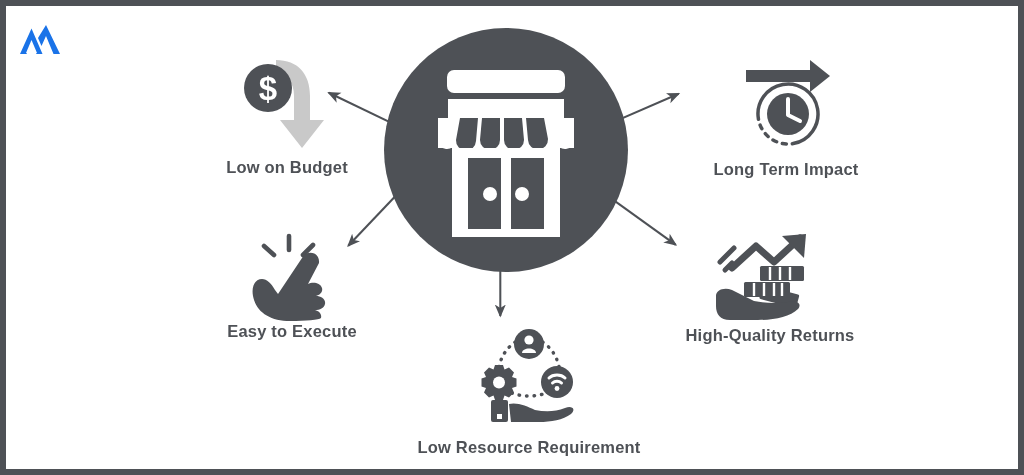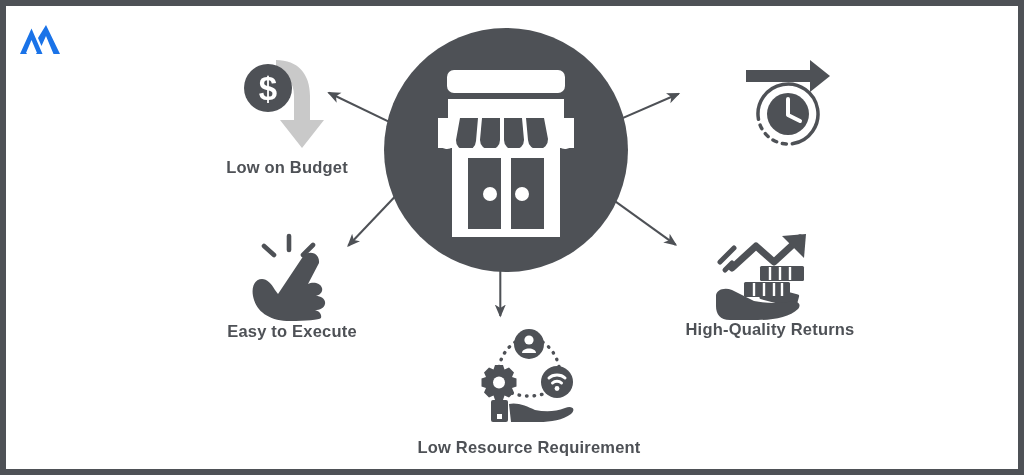--- a/index.html
+++ b/index.html
@@ -57,21 +57,21 @@
   
   #node-low-budget   { left: 196px; top: 48px;  width: 170px; }
   #node-long-term    { left: 692px; top: 48px;  width: 176px; }
   #node-easy-execute { left: 198px; top: 222px; width: 176px; }
   #node-high-quality { left: 656px; top: 222px; width: 216px; }
   #node-low-resource { left: 378px; top: 322px; width: 290px; }
 
   #node-low-budget   .node-label { margin-top: 8px; }
   #node-long-term    .node-label { margin-top: 10px; }
   #node-easy-execute .node-label { }
-  #node-high-quality .node-label { }
+  #node-high-quality .node-label { margin-top: 6px; }
   #node-low-resource .node-label { margin-top: 16px; }
 
   #center-node {
     position: absolute;
     left: 376px;
     top: 20px;
     width: 248px;
     height: 248px;
   }
 </style>
@@ -155,20 +155,21 @@
   <div class="node" id="node-long-term">
     <svg class="node-icon" width="100" height="96" viewBox="0 0 100 96">
 
       <path d="M10 16 L74 16 L74 6 L94 22 L74 38 L74 28 L10 28 Z" fill="#4e5156"></path>
 
       <circle cx="52" cy="60" r="30" fill="none" stroke="#4e5156" stroke-width="3.5" stroke-dasharray="95 6 4 6 4 6 4 6 4 6" stroke-linecap="round" transform="rotate(-100 52 60)"></circle>
 
       <circle cx="52" cy="60" r="21" fill="#4e5156"></circle>
       <path d="M52 45 L52 61 L64 67" fill="none" stroke="#ffffff" stroke-width="4" stroke-linecap="round" stroke-linejoin="round"></path>
     </svg>
+    <div class="node-label">Long Term Impact</div>
   </div>
 
   <div class="node" id="node-easy-execute">
     <svg class="node-icon" width="100" height="94" viewBox="0 0 100 94">
 
       <g stroke="#4e5156" stroke-width="4.6" stroke-linecap="round">
         <line x1="22" y1="18" x2="32" y2="27"></line>
         <line x1="47" y1="8" x2="47" y2="22"></line>
         <line x1="71" y1="17" x2="61" y2="27"></line>
       </g>

